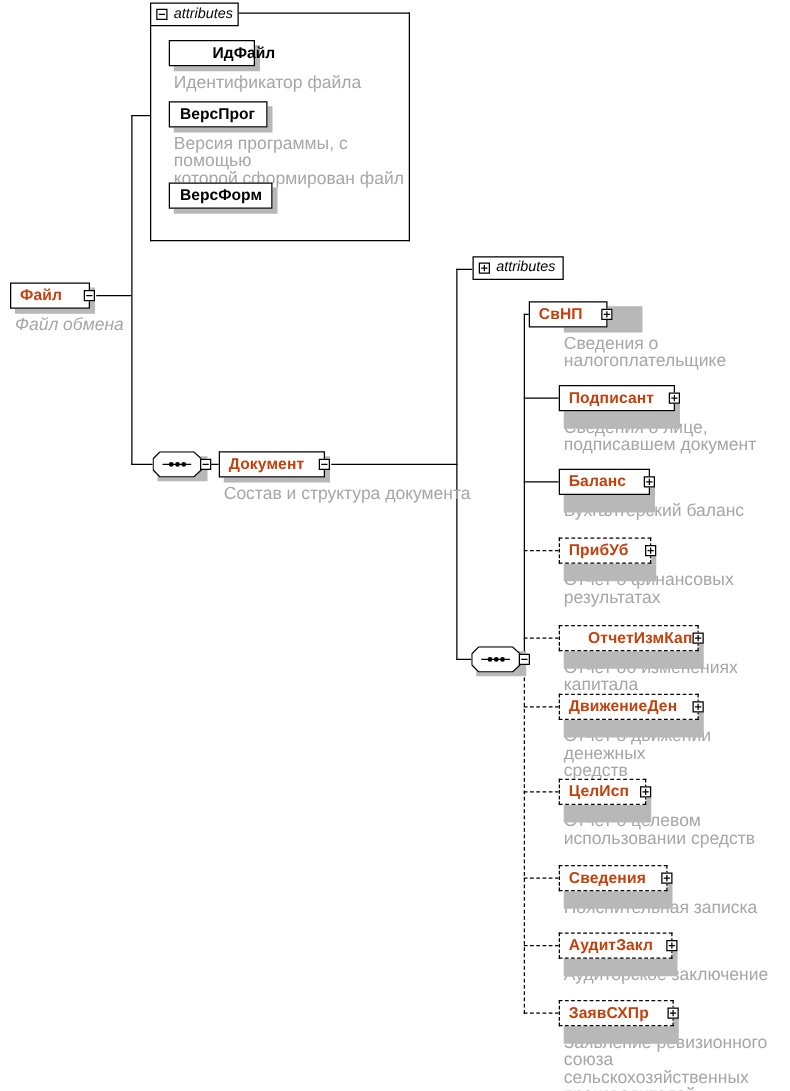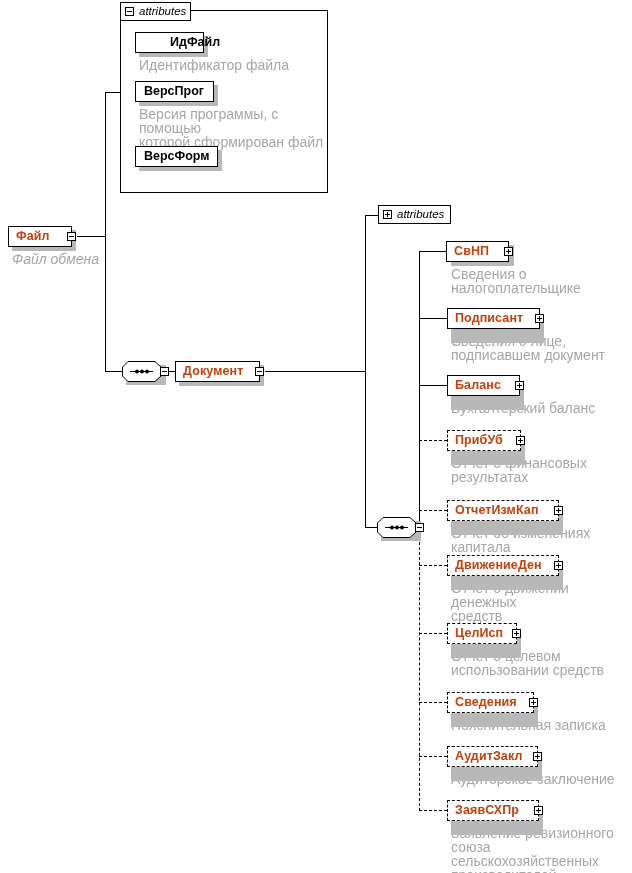--- a/index.html
+++ b/index.html
@@ -244,20 +244,21 @@
     <span class="pm" style="position:absolute; left:38px; top:6px; margin-left:0;"></span>
   </div>
 
   <div class="line-h" style="left:147px; top:371px; width:28px;"></div>
 
   <div class="node-shadow" style="left:179px; top:365px; width:85px; height:21px;"></div>
   <div class="node" style="left:175px; top:361px; width:85px;">
     <span class="nlabel">Документ</span>
     <span class="pm pm-edge"></span>
   </div>
+  <div class="desc" style="left:179px; top:387px; width:230px;">Состав и структура документа</div>
 
   <div class="line-h" style="left:265px; top:371px; width:100px;"></div>
   <div class="line-v" style="left:365px; top:215px; height:157px;"></div>
 
   <div class="line-h" style="left:365px; top:215px; width:13px;"></div>
 
   <div class="line-h" style="left:365px; top:527px; width:12px;"></div>
   <div class="line-v" style="left:365px; top:371px; height:157px;"></div>
 
   <div class="attr-tab" style="left:378px; top:205px; width:73px;">
@@ -277,21 +278,21 @@
     <span class="pm" style="position:absolute; left:38px; top:6px; margin-left:0;"></span>
   </div>
 
   <div class="line-h" style="left:402px; top:527px; width:17px;"></div>
   <div class="line-v" style="left:419px; top:251px; height:277px;"></div>
 
   <div class="dash-v" style="left:419px; top:527px; height:284px;"></div>
 
   <div class="line-h" style="left:419px; top:251px; width:28px;"></div>
   <div class="node-shadow" style="left:451px; top:245px; width:63px; height:21px;"></div>
-  <div class="node" style="left:446px; top:241px; width:63px;">
+  <div class="node" style="left:423px; top:241px; width:63px;">
     <span class="nlabel">СвНП</span>
     <span class="pm plus pm-edge"></span>
   </div>
   <div class="desc" style="left:451px; top:267px; width:178px;">Сведения о
 налогоплательщике</div>
 
   <div class="line-h" style="left:419px; top:318px; width:28px;"></div>
   <div class="node-shadow" style="left:451px; top:322px; width:93px; height:21px;"></div>
   <div class="node" style="left:447px; top:308px; width:93px;">
     <span class="nlabel">Подписант</span>
@@ -312,21 +313,21 @@
   <div class="node-shadow" style="left:451px; top:444px; width:74px; height:21px;"></div>
   <div class="node optional" style="left:447px; top:430px; width:74px;">
     <span class="nlabel">ПрибУб</span>
     <span class="pm plus pm-edge"></span>
   </div>
   <div class="desc" style="left:451px; top:456px; width:178px;">Отчет о финансовых
 результатах</div>
 
   <div class="dash-h" style="left:419px; top:510px; width:28px;"></div>
   <div class="node-shadow" style="left:451px; top:514px; width:112px; height:21px;"></div>
-  <div class="node optional" style="left:447px; top:500px; width:112px;">
+  <div class="node optional" style="left:447px; top:500px; width:112px;justify-content:flex-end;">
     <span class="nlabel">ОтчетИзмКап</span>
     <span class="pm plus pm-edge"></span>
   </div>
   <div class="desc" style="left:451px; top:526px; width:185px;">Отчет об изменениях капитала</div>
 
   <div class="dash-h" style="left:419px; top:565px; width:28px;"></div>
   <div class="node-shadow" style="left:451px; top:569px; width:112px; height:21px;"></div>
   <div class="node optional" style="left:447px; top:555px; width:112px;">
     <span class="nlabel">ДвижениеДен</span>
     <span class="pm plus pm-edge"></span>

